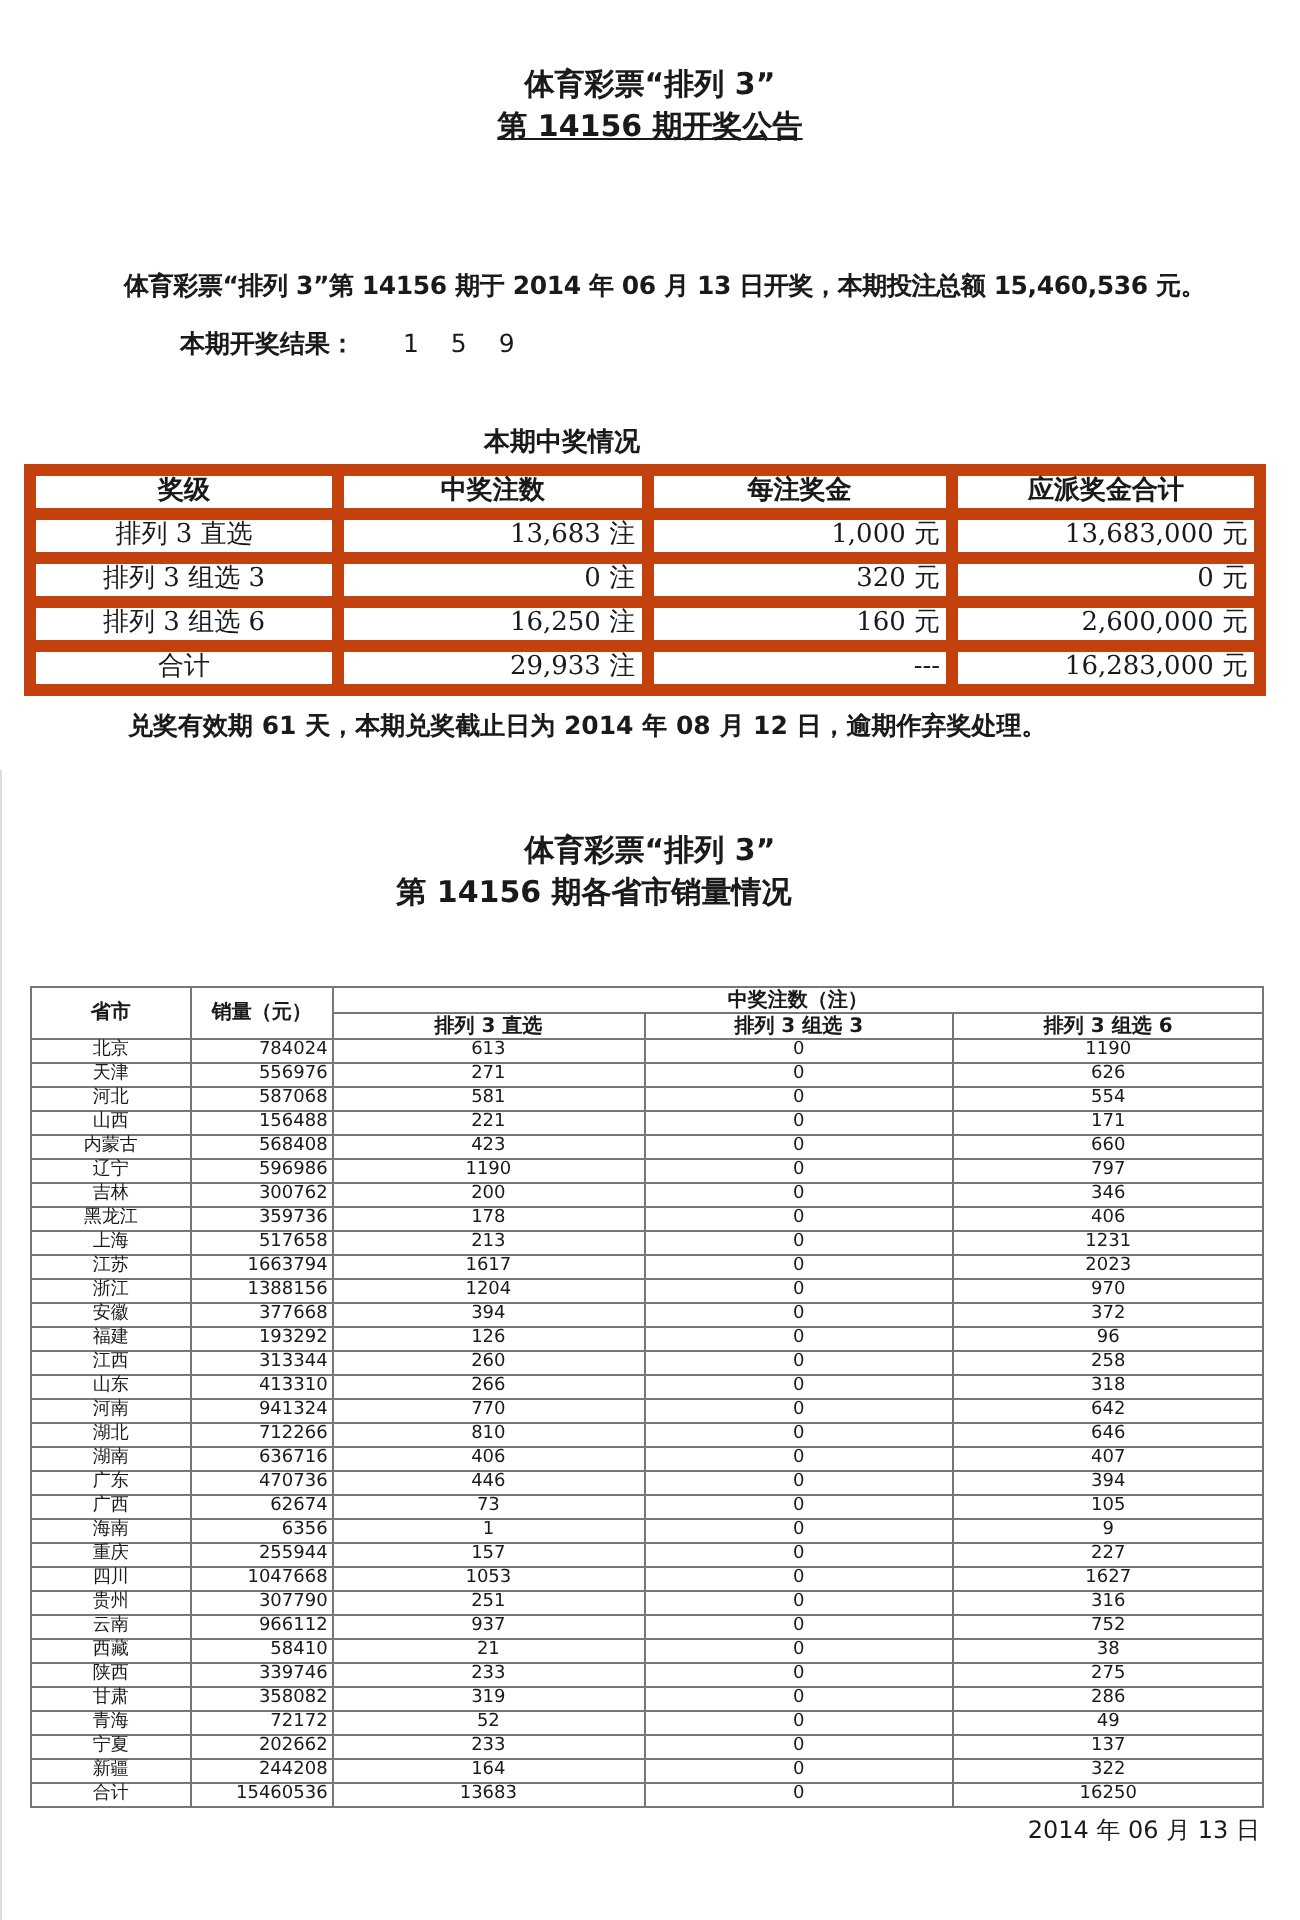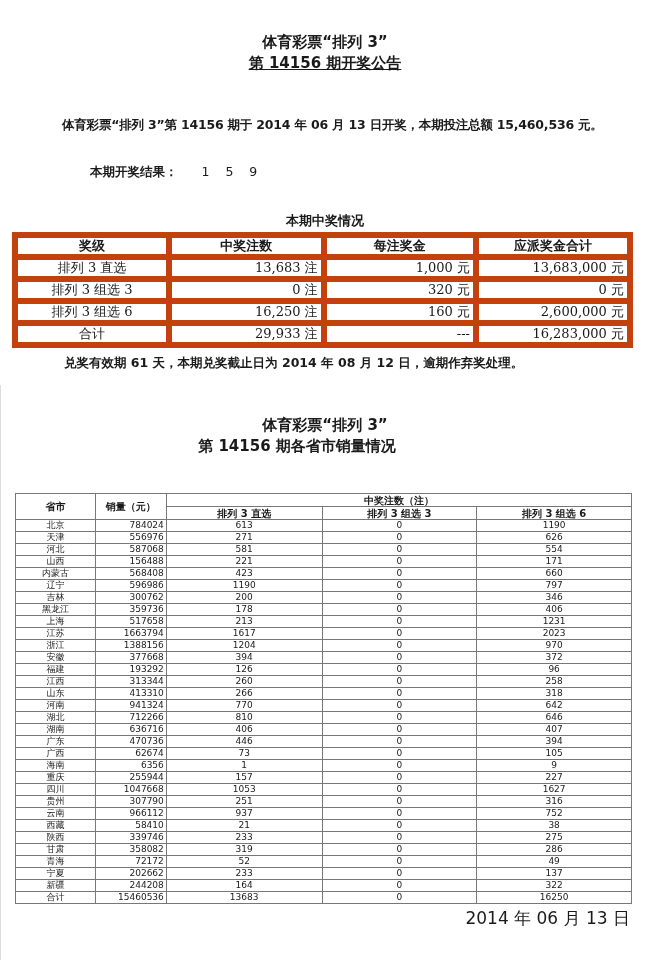--- a/index.html
+++ b/index.html
@@ -3,41 +3,41 @@
 <meta charset="utf-8">
 <style>
   html, body { margin: 0; padding: 0; }
   body {
     width: 650px; height: 960px; background: #ffffff; position: relative; overflow: hidden;
     font-family: "DejaVu Sans", "Liberation Sans", sans-serif; color: #1a1a1a;
   }
   .abs { position: absolute; }
   .title1 { left: 0; width: 650px; top: 32px; text-align: center; font-size: 15px; font-weight: bold; line-height: 20px; }
   .title1b { left: 0; width: 650px; top: 53px; text-align: center; font-size: 15px; font-weight: bold; line-height: 20px; text-decoration: underline; }
-  .summary { left: 62px; top: 117px; font-size: 12.5px; font-weight: bold; white-space: nowrap; letter-spacing: -0.2px; }
+  .summary { left: 62px; top: 135px; font-size: 12.5px; font-weight: bold; white-space: nowrap; letter-spacing: -0.2px; }
   .result { left: 90px; top: 164px; font-size: 12.5px; font-weight: bold; white-space: nowrap; }
   .result .digits { margin-left: 24px; letter-spacing: 6px; font-weight: normal; }
-  .prize-caption { left: 0; width: 562px; top: 212px; text-align: center; font-size: 13px; font-weight: bold; margin-left: 44px; }
+  .prize-caption { left: 0; width: 562px; top: 212px; text-align: center; font-size: 13px; font-weight: bold; }
   table { border-collapse: collapse; }
   .prize-table { left: 12px; top: 232px; width: 621px; font-family: "DejaVu Serif", "Liberation Serif", serif; font-size: 13px; }
   .prize-table th, .prize-table td { border: 6px solid #c2410c; height: 16px; padding: 0 3px; line-height: 16px; }
   .prize-table th { font-family: "DejaVu Sans", "Liberation Sans", sans-serif; font-weight: bold; font-size: 13px; }
   .prize-table td.c { text-align: center; }
   .prize-table td.r { text-align: right; }
   .prize-table { border: 1.5px solid #333; }
   .validity { left: 64px; top: 355px; font-size: 12.5px; font-weight: bold; white-space: nowrap; text-align: right; }
   .title2 { left: 0; width: 650px; top: 415px; text-align: center; font-size: 15px; font-weight: bold; line-height: 20px; }
   .title2b { left: 0; width: 594px; top: 436px; text-align: center; font-size: 15px; font-weight: bold; line-height: 20px; }
   .sales-table { left: 15px; top: 493px; width: 617px; font-size: 9px; border: 1.5px solid #333; }
   .sales-table th, .sales-table td { border: 1px solid #777; padding: 0 2px; height: 11px; line-height: 11px; }
   .sales-table th { font-weight: bold; font-size: 10px; height: 12px; }
   .sales-table td.c { text-align: center; }
   .sales-table td.r { text-align: right; }
   .sales-table tr.total td { border-top: 1px solid #333; }
-  .footer-date { right: 20px; top: 907px; font-size: 17px; white-space: nowrap; }
+  .footer-date { right: 20px; top: 907px; font-size: 12px; white-space: nowrap; }
   .left-edge { left: 0; top: 385px; width: 1px; height: 575px; background: #ddd; }
 </style>
 </head>
 <body>
 
 <div class="abs title1">体育彩票“排列 3”</div>
 <div class="abs title1b">第 14156 期开奖公告</div>
 
 <div class="abs summary">体育彩票“排列 3”第 14156 期于 2014 年 06 月 13 日开奖，本期投注总额 15,460,536 元。</div>
 

